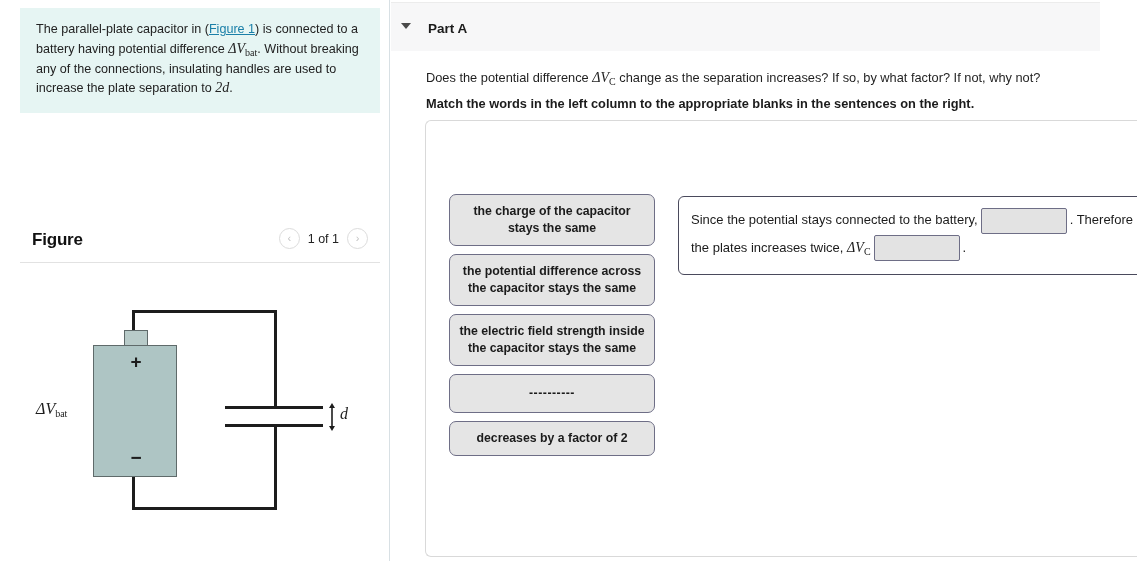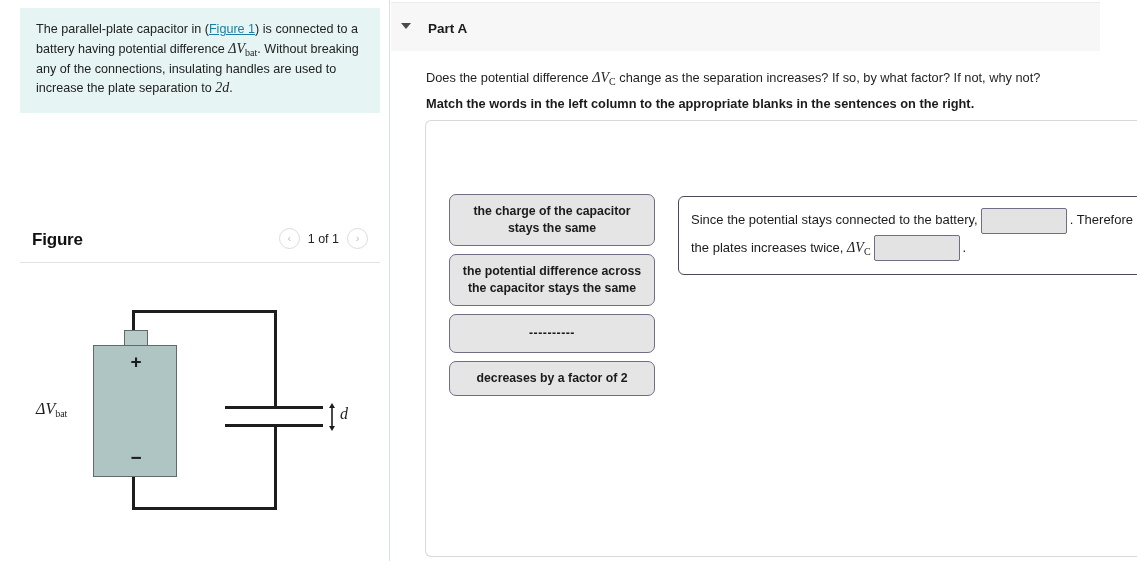--- a/index.html
+++ b/index.html
@@ -366,20 +366,21 @@
     <span>Does the potential difference </span><span class="mathvar"><span>ΔV</span><span class="sub">C</span></span><span> change as the separation increases? If so, by what factor? If not, why not?</span>
   </div>
 
   <div id="instruction-text">Match the words in the left column to the appropriate blanks in the sentences on the right.</div>
 
   <div id="match-area">
 
     <div id="tile-column">
       <div class="tile">the charge of the capacitor stays the same</div>
       <div class="tile">the potential difference across the capacitor stays the same</div>
+      <div class="tile">the electric field strength inside the capacitor stays the same</div>
       <div class="tile separator">----------</div>
       <div class="tile">decreases by a factor of 2</div>
     </div>
 
     <div id="sentence-box">
       <span>Since the potential stays connected to the battery,</span><span class="blank"></span><span>. Therefore</span><br><span>the plates increases twice,</span>
       <span class="mathvar"><span>ΔV</span><span class="sub">C</span></span><span class="blank"></span><span>.</span>
     </div>
 
   </div>

